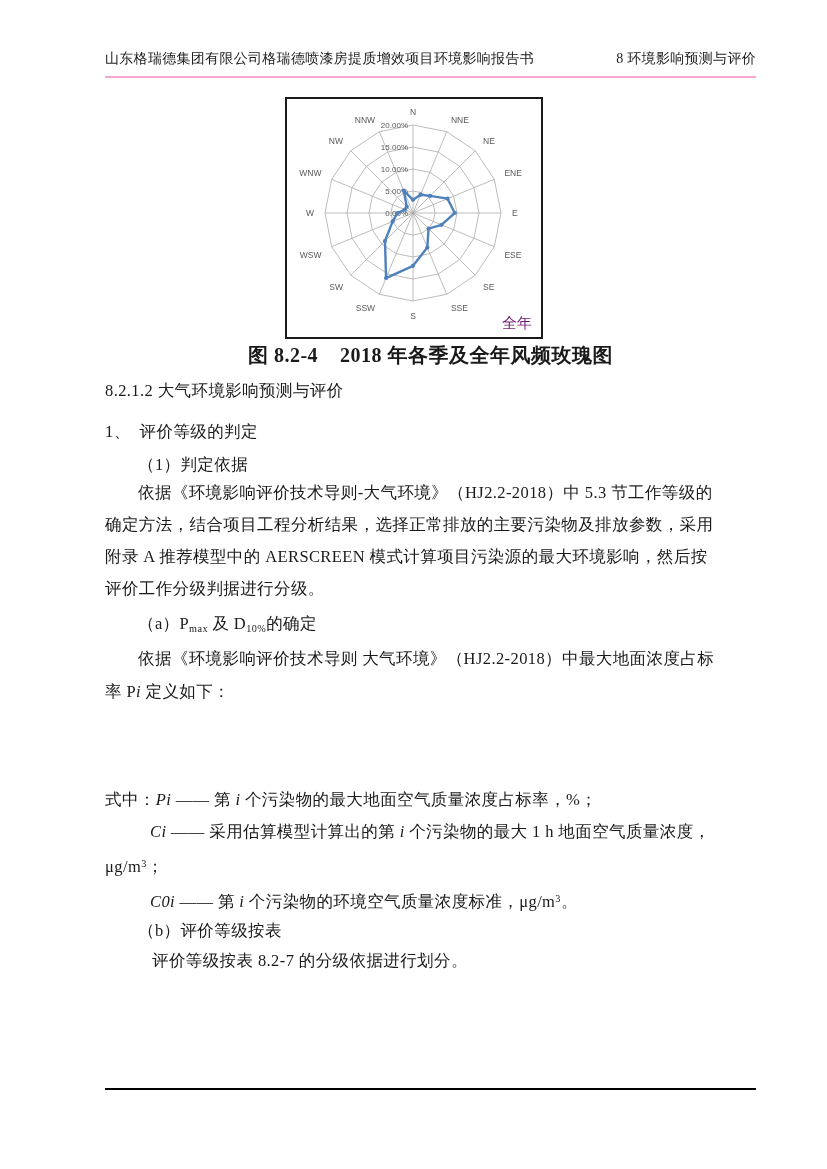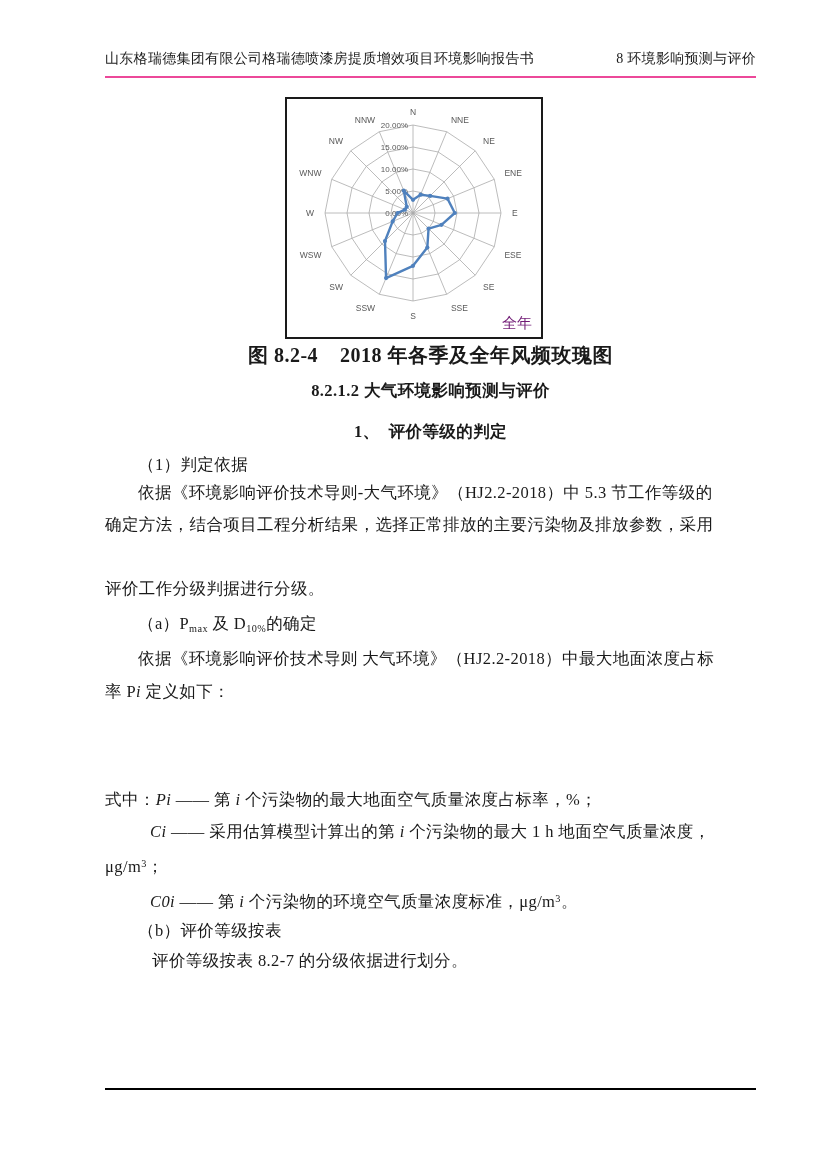--- a/index.html
+++ b/index.html
@@ -6,39 +6,39 @@
   html,body { background:#ffffff; }
   .page {
     position:relative; width:827px; height:1169px; background:#fff;
     font-family:"Liberation Serif","DejaVu Serif",serif; color:#1a1a1a;
     overflow:hidden; margin:0 auto;
   }
   
   .header {
     position:absolute; top:50px; left:105px; width:651px;
     display:flex; justify-content:space-between; align-items:center;
-    font-size:14px; padding-bottom:8px; border-bottom:2px solid #ec4899;
+    font-size:14px; padding-bottom:8px; border-bottom:2px solid #f9a8d4;
     letter-spacing:0.3px;
   }
   
   .figure-frame {
     position:absolute; top:97px; left:285px; width:258px; height:242px;
     border:2px solid #1a1a1a; background:#fff;
   }
   .corner-label {
     position:absolute; right:9px; bottom:4px; font-size:15px; color:#701a75;
     font-family:"Liberation Serif","DejaVu Serif",serif;
   }
   .caption {
     position:absolute; top:342px; left:105px; width:651px; text-align:center;
     font-weight:bold; font-size:20px; white-space:pre; letter-spacing:0.5px;
   }
   
   .tline { position:absolute; left:105px; width:651px; font-size:16.5px; letter-spacing:0.4px; line-height:22px; }
-  .bold  { font-weight:bold;text-align:center; }
+  .bold  { font-weight:normal; }
   .ws-pre{ white-space:pre; }
   .ind   { text-indent:33px; }
   .in2   { left:138px; width:618px; }
   .in3   { left:150px; width:606px; }
   .in3b  { left:152px; width:604px; }
   sub { font-size:0.62em; vertical-align:-0.25em; }
   sup { font-size:0.62em; vertical-align:0.45em; }
   i   { font-style:italic; }
   
   .formula {
@@ -132,20 +132,21 @@
   </div>
 
   <div class="caption">图 8.2-4    2018 年各季及全年风频玫瑰图</div>
 
   <div class="tline bold" style="top:380px">8.2.1.2 大气环境影响预测与评价</div>
   <div class="tline bold ws-pre" style="top:421px">1、  评价等级的判定</div>
   <div class="tline in2" style="top:454px">（1）判定依据</div>
 
   <div class="tline ind" style="top:482px">依据《环境影响评价技术导则-大气环境》（HJ2.2-2018）中 5.3 节工作等级的</div>
   <div class="tline" style="top:514px">确定方法，结合项目工程分析结果，选择正常排放的主要污染物及排放参数，采用</div>
+  <div class="tline" style="top:546px">附录 A 推荐模型中的 AERSCREEN 模式计算项目污染源的最大环境影响，然后按</div>
   <div class="tline" style="top:578px">评价工作分级判据进行分级。</div>
 
   <div class="tline in2" style="top:613px"><span>（a）P</span><sub>max</sub><span> 及 D</span><sub>10%</sub><span>的确定</span></div>
 
   <div class="tline ind" style="top:648px">依据《环境影响评价技术导则 大气环境》（HJ2.2-2018）中最大地面浓度占标</div>
   <div class="tline" style="top:681px"><span>率 P</span><i>i</i><span> 定义如下：</span></div>
 
 
   <div class="tline" style="top:789px"><span>式中：</span><i>Pi</i><span> —— 第 </span><i>i</i><span> 个污染物的最大地面空气质量浓度占标率，%；</span></div>
   <div class="tline in3" style="top:821px"><i>Ci</i><span> —— 采用估算模型计算出的第 </span><i>i</i><span> 个污染物的最大 1 h 地面空气质量浓度，</span></div>

